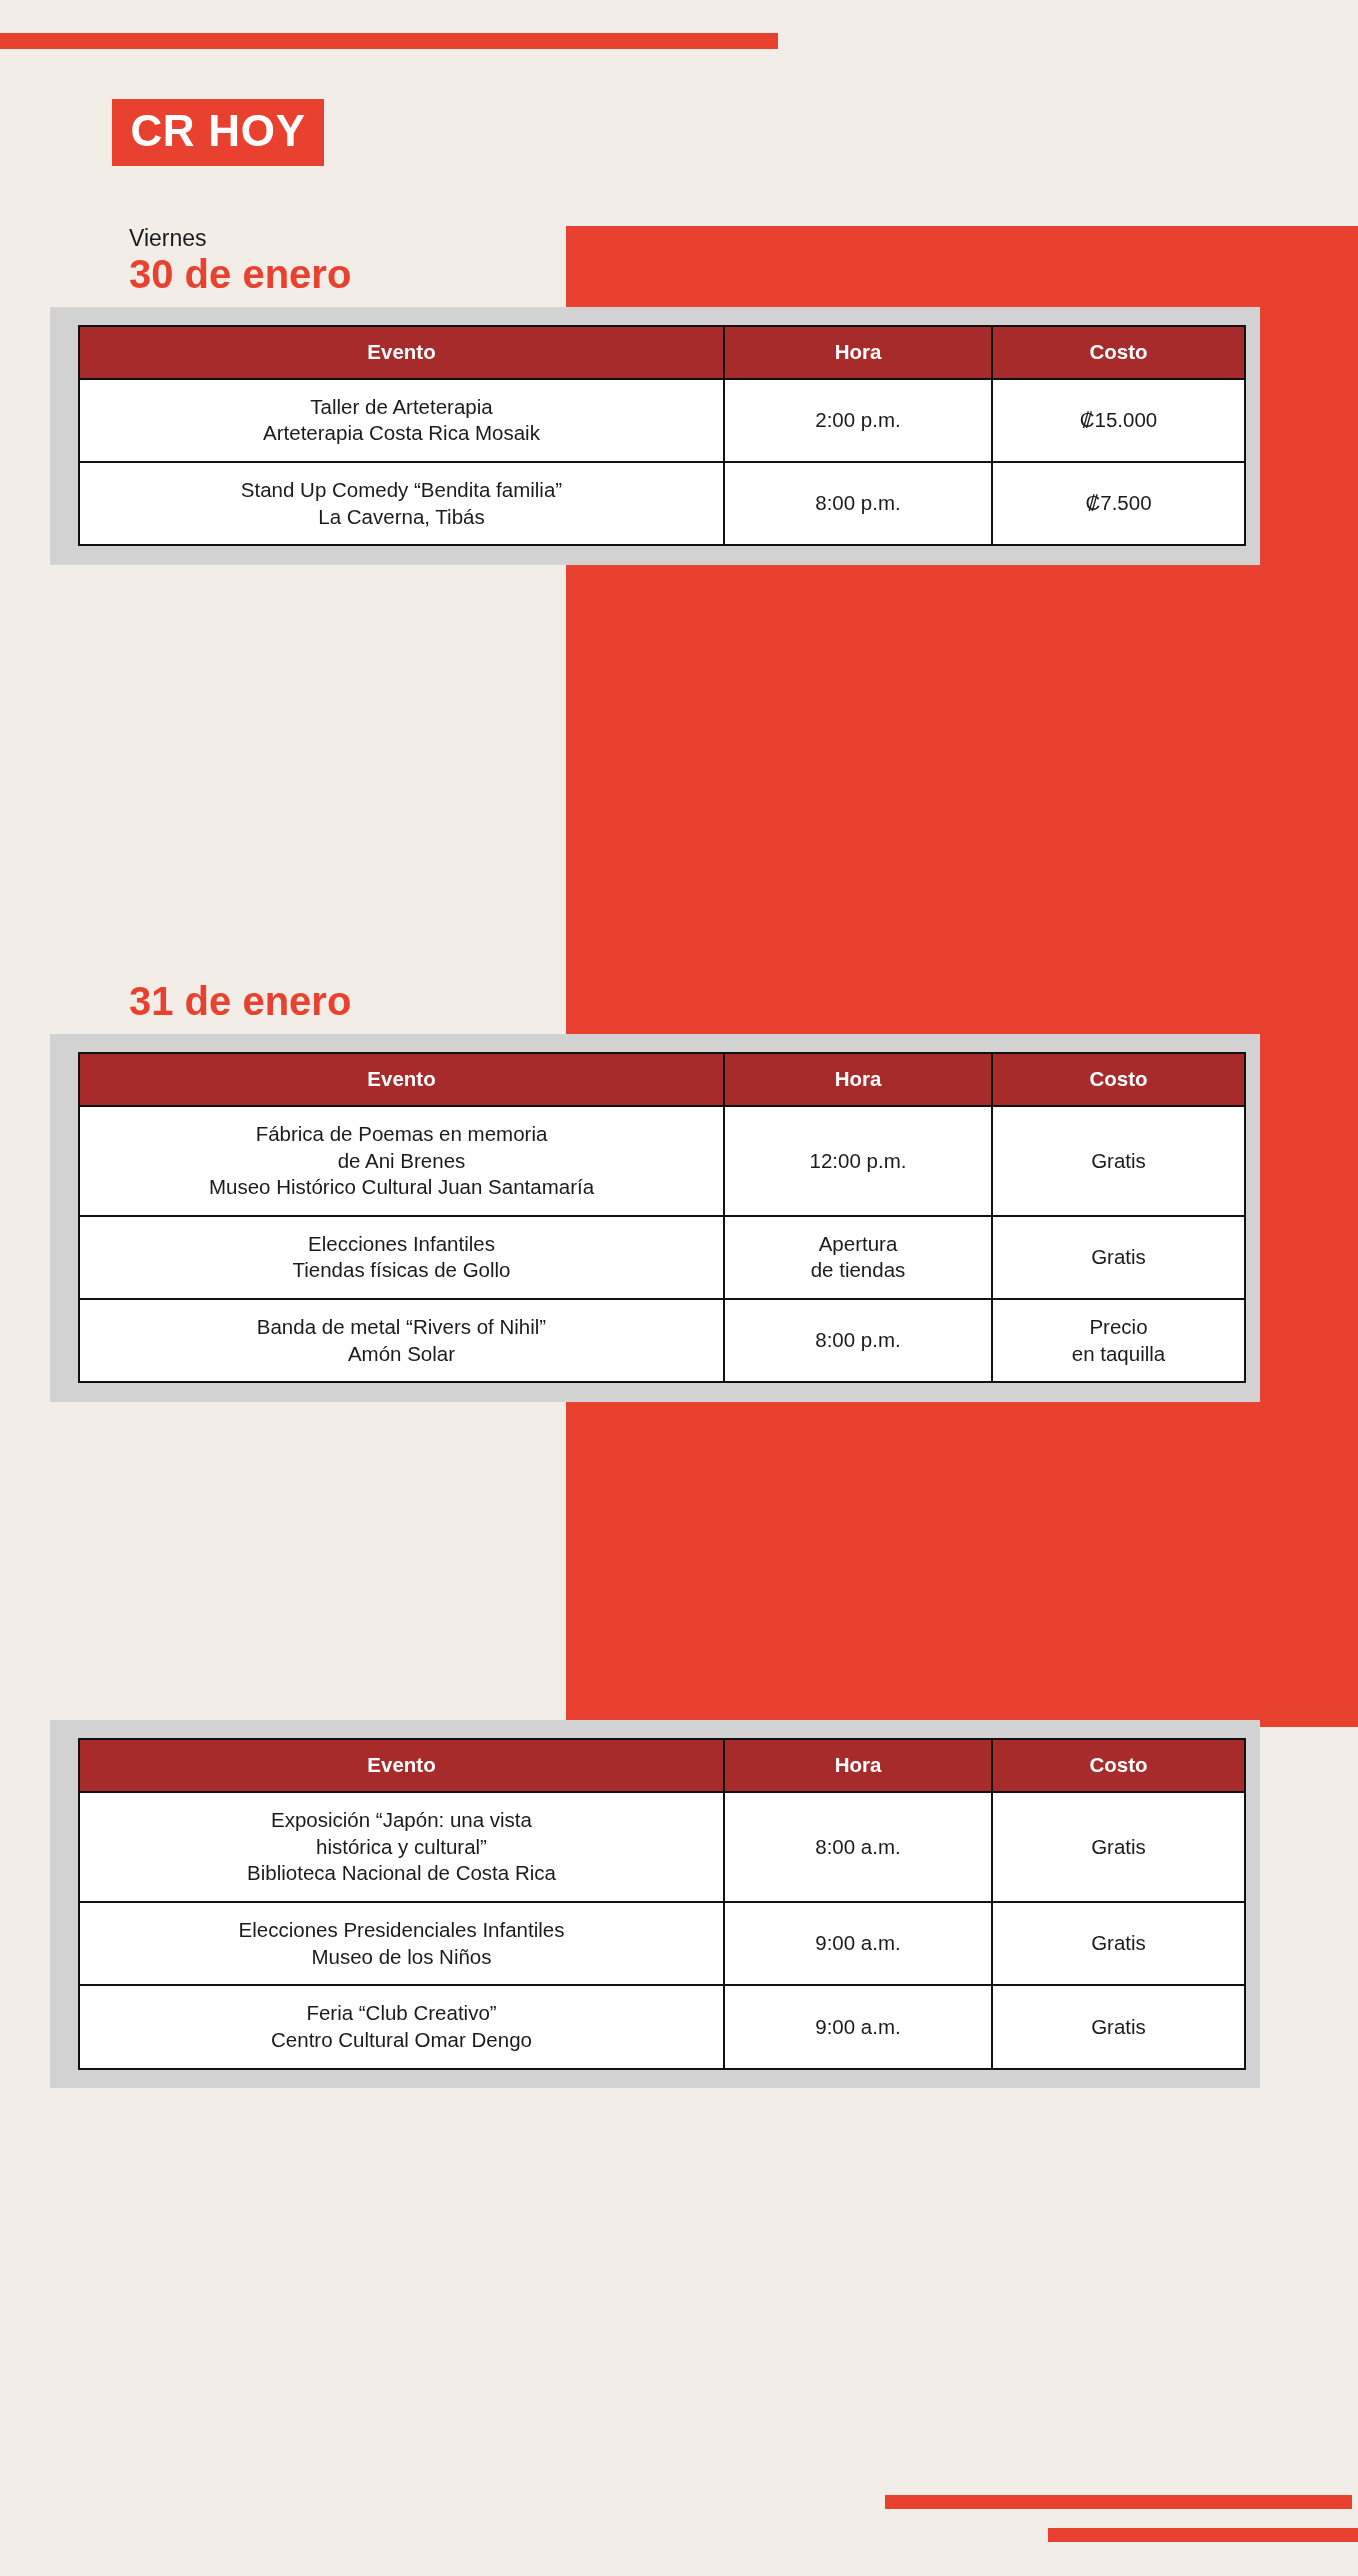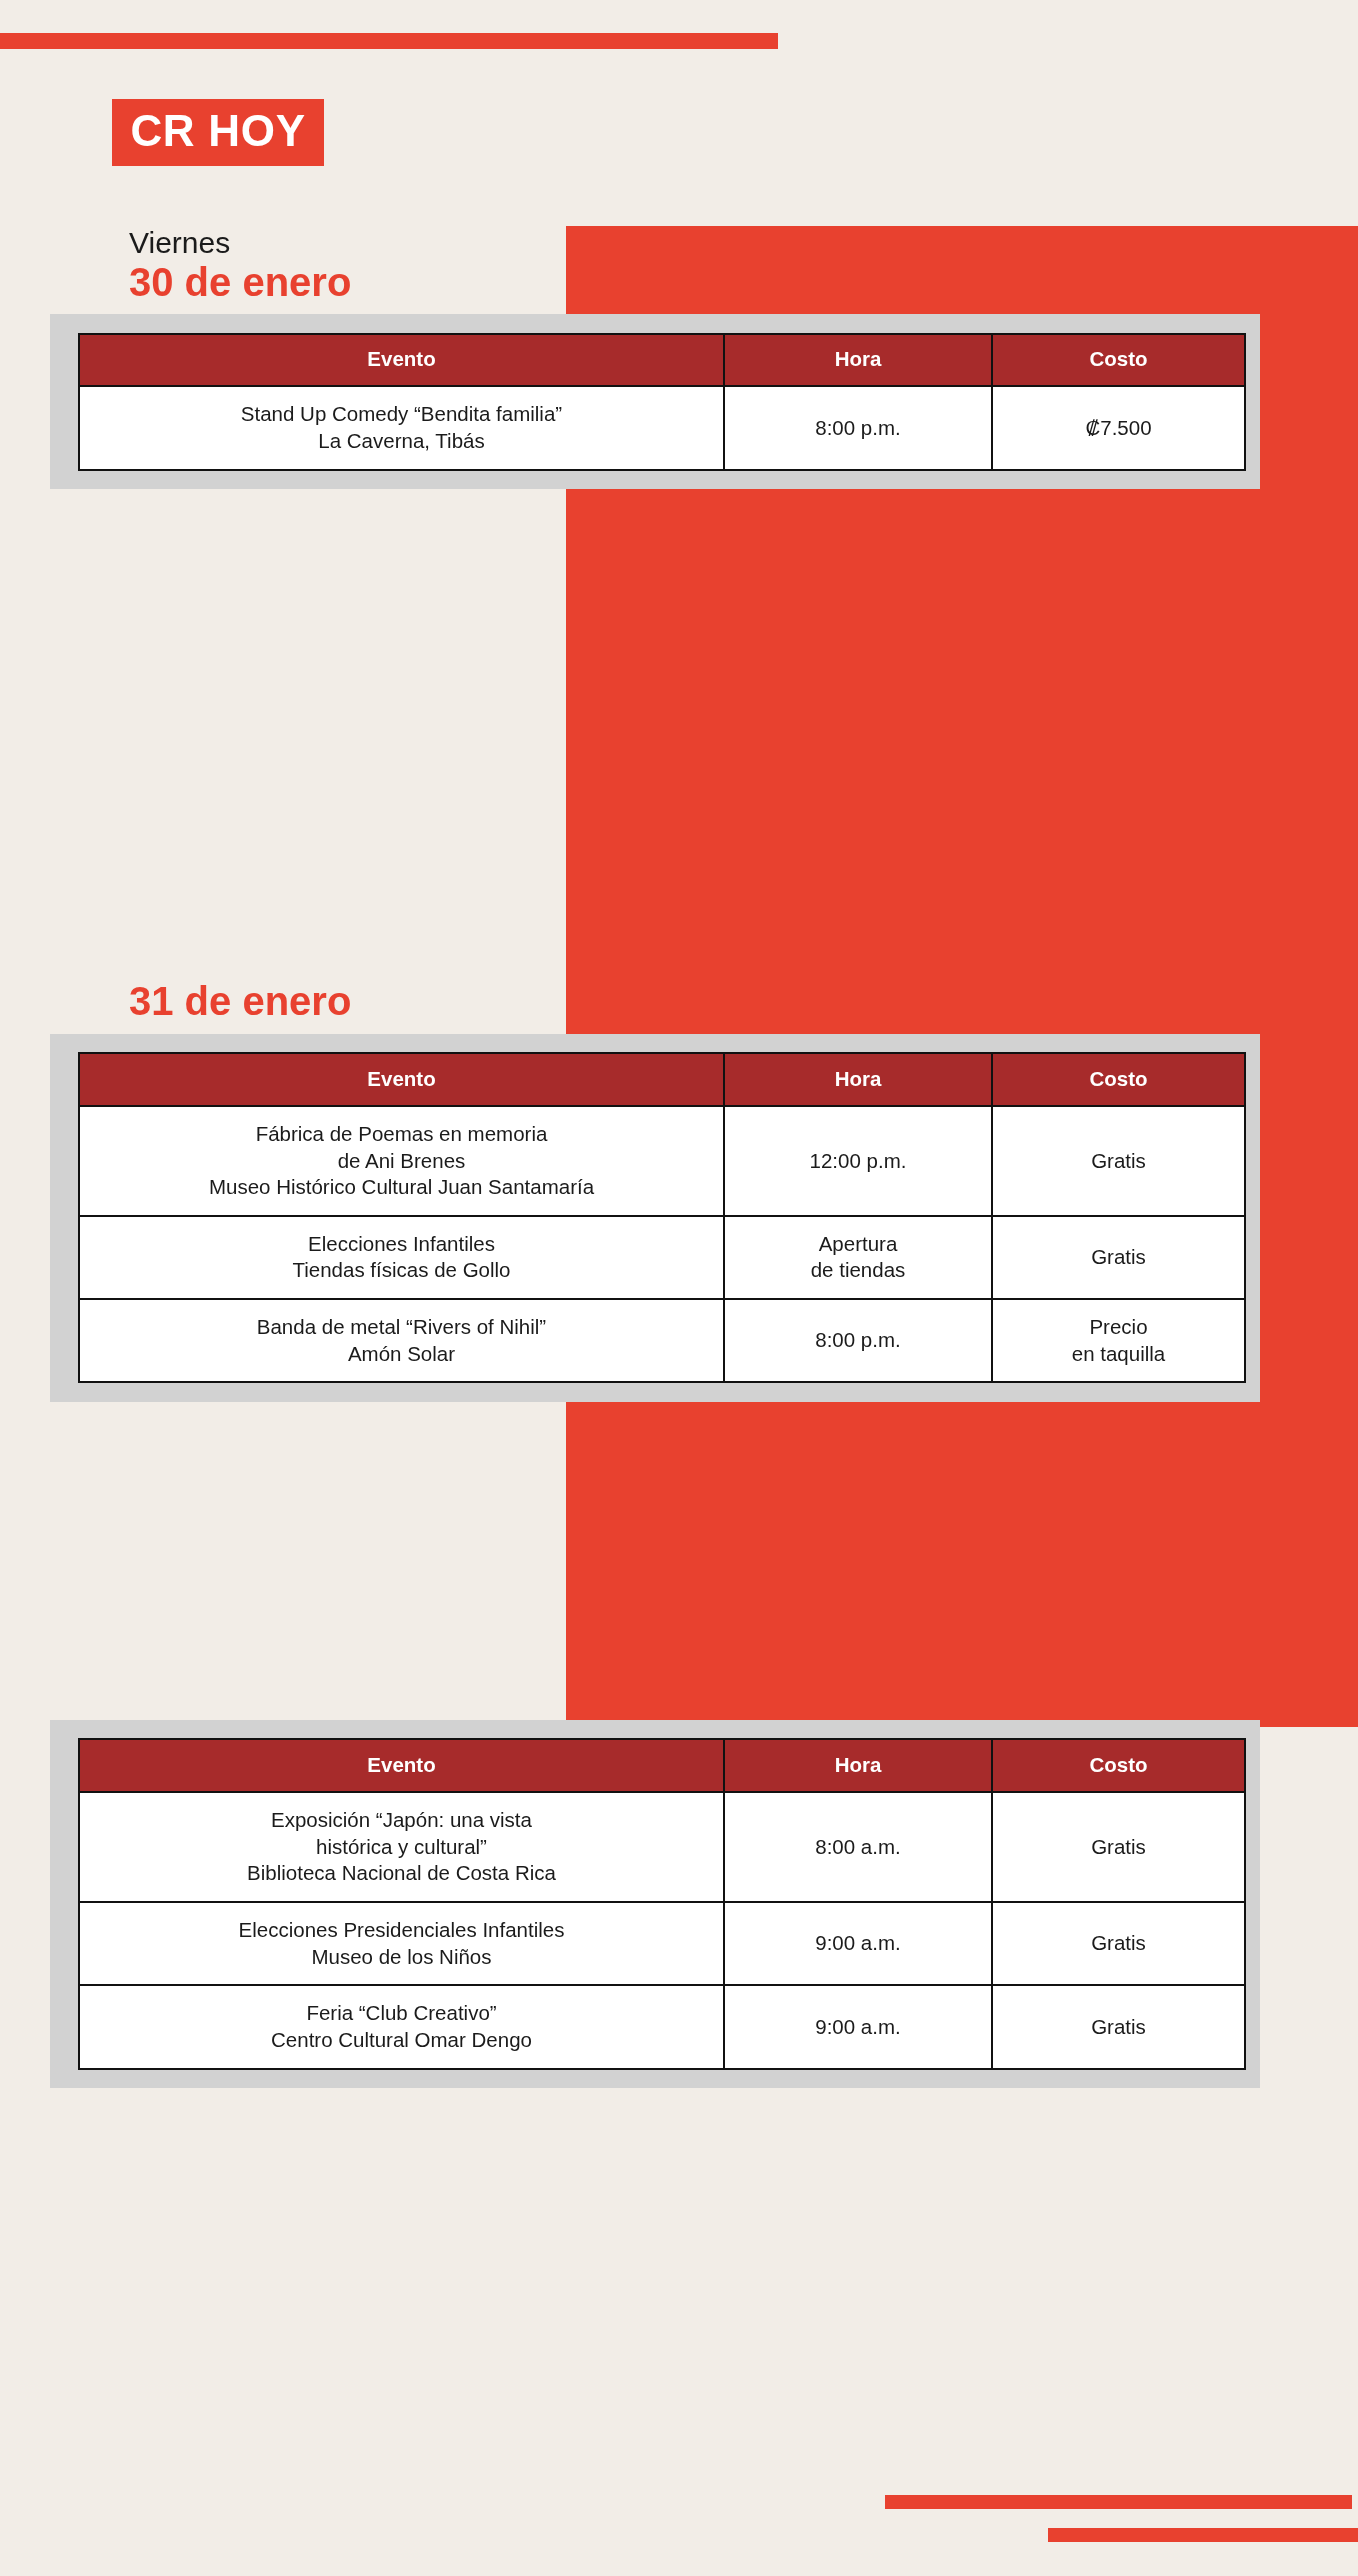--- a/index.html
+++ b/index.html
@@ -79,21 +79,21 @@
     position: absolute;
     left: 0;
     width: 1359px;
     z-index: 3;
   }
   .day-heading {
     margin-left: 129px;
     margin-bottom: 10px;
   }
   .day-name {
-    font-size: 30px;
+    font-size: 23px;
     color: #1b1b1b;
     line-height: 1.12;
     font-weight: normal;
   }
   .day-date {
     font-size: 40px;
     color: #e8412f;
     font-weight: bold;
     line-height: 1.12;
   }
@@ -159,20 +159,32 @@
           <col class="c-costo">
         </colgroup>
         <thead>
           <tr>
             <th>Evento</th>
             <th>Hora</th>
             <th>Costo</th>
           </tr>
         </thead>
         <tbody>
+          <tr>
+            <td>
+              <span class="nowrap-line">Taller de Arteterapia</span>
+              <span class="nowrap-line">Arteterapia Costa Rica Mosaik</span>
+            </td>
+            <td>
+              <span class="nowrap-line">2:00 p.m.</span>
+            </td>
+            <td>
+              <span class="nowrap-line">₡15.000</span>
+            </td>
+          </tr>
           <tr>
             <td>
               <span class="nowrap-line">Stand Up Comedy “Bendita familia”</span>
               <span class="nowrap-line">La Caverna, Tibás</span>
             </td>
             <td>
               <span class="nowrap-line">8:00 p.m.</span>
             </td>
             <td>
               <span class="nowrap-line">₡7.500</span>

